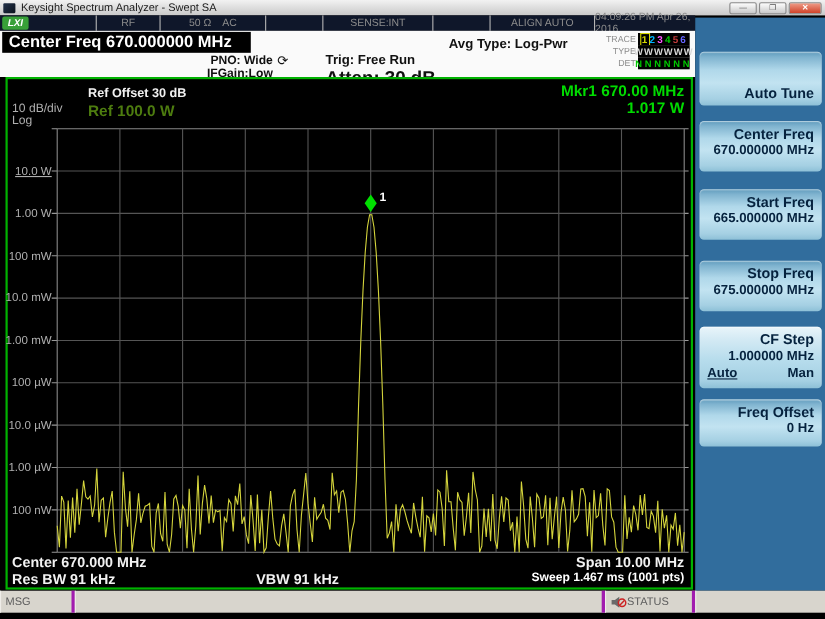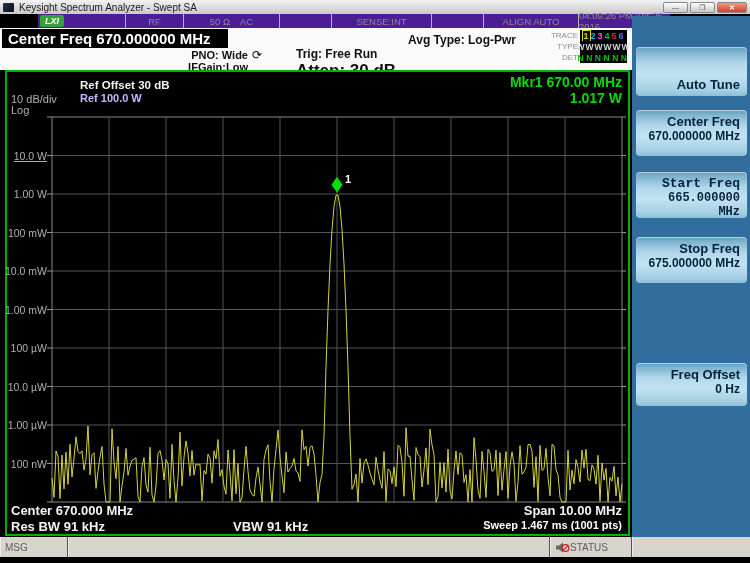--- a/index.html
+++ b/index.html
@@ -11,22 +11,22 @@
             background:linear-gradient(180deg,#f2f2f2,#c9c9c9);
             display:flex;align-items:center;font-size:10px;color:#1a1a1a;}
   .app-icon{width:11px;height:9px;margin:0 5px 0 3px;border-radius:1px;
             background:linear-gradient(135deg,#23324a,#0c121e);}
   .win-btns{margin-left:auto;display:flex;gap:2px;padding-right:3px;}
   .win-btn{width:25px;height:11px;border:1px solid #8a8a8a;border-radius:2px;
            background:linear-gradient(180deg,#fdfdfd,#c9c9c9);
            font-size:7px;line-height:9px;text-align:center;color:#555;}
   .win-btn.close{width:30px;background:linear-gradient(180deg,#ef9a86,#cf4128);color:#fff;font-weight:bold;}
   
-  .status-strip{position:absolute;left:0;top:14px;width:632px;height:14px;background:#4c1d95;
-                display:flex;align-items:stretch;font-size:9.5px;color:#8c8c8c;margin-left:38px;}
+  .status-strip{position:absolute;left:0;top:14px;width:632px;height:14px;background:#0f172a;
+                display:flex;align-items:stretch;font-size:9.5px;color:#8c8c8c;}
   .ss-cell{border-right:1px solid #b5b5b5;display:flex;align-items:center;justify-content:center;gap:10px;}
   .lxi-badge{background:#38a038;color:#fff;font-weight:bold;font-style:italic;font-size:9px;
              border-radius:2px;padding:0 5px;margin:1px 2px;display:flex;align-items:center;}
   
   .annot-bar{position:absolute;left:0;top:28px;width:632px;height:42px;background:#fafafa;}
   .cf-box{position:absolute;left:2px;top:1px;width:226px;height:19px;background:#000;color:#fff;
           font-size:15px;font-weight:bold;line-height:19px;padding-left:6px;white-space:nowrap;}
   .pno{position:absolute;left:168px;top:21px;width:80px;text-align:right;font-size:11px;font-weight:bold;color:#111;}
   .loop-icon{position:absolute;left:252px;top:20px;font-size:12px;color:#111;}
   .ifgain{position:absolute;left:168px;top:33px;width:80px;text-align:right;font-size:11px;font-weight:bold;color:#111;}
@@ -39,21 +39,21 @@
   .tt-box{width:47px;height:11px;background:#000;display:flex;align-items:center;justify-content:center;}
   #trace-digits span{display:inline-block;width:7px;text-align:center;font-weight:bold;font-size:9px;line-height:10px;}
   .type-row{color:#d8d8d8;font-weight:bold;letter-spacing:1px;font-size:8.5px;}
   .det-row{color:#00c800;font-weight:bold;letter-spacing:2.5px;font-size:8.5px;}
   
   .display{position:absolute;left:5px;top:70px;width:625px;height:466px;background:#000;
            border:2px solid #00b200;}
   .display .ov{position:absolute;white-space:nowrap;}
   #plot-svg{position:absolute;left:0;top:0;}
   .ref-offset{left:73px;top:7px;color:#f0f0f0;font-size:11.5px;font-weight:bold;}
-  .ref-level{left:73px;top:20px;color:#c4b5fd;font-size:11px;font-weight:bold;}
+  .ref-level{left:73px;top:20px;color:#4d7c0f;font-size:14px;font-weight:bold;}
   .scale-div{left:4px;top:21px;color:#b0b0b0;font-size:11px;}
   .scale-log{left:4px;top:32px;color:#b0b0b0;font-size:11px;}
   .mkr-readout{right:6px;top:2px;text-align:right;font-size:14px;font-weight:bold;line-height:16px;}
   #y-labels span{position:absolute;right:0;color:#b0b0b0;font-size:10.5px;white-space:nowrap;}
   .y-label-col{position:absolute;left:0;top:0;width:40px;height:466px;}
   .bot1-left{left:4px;top:431px;color:#f2f2f2;font-size:13px;font-weight:bold;}
   .bot1-right{right:6px;top:431px;color:#f2f2f2;font-size:13px;font-weight:bold;}
   .bot2-left{left:4px;top:447px;color:#f2f2f2;font-size:13px;font-weight:bold;}
   .bot2-mid{left:226px;top:447px;color:#f2f2f2;font-size:13px;font-weight:bold;text-align:right;}
   .bot2-right{right:6px;top:447px;color:#ffffff;font-size:11px;font-weight:bold;}
@@ -66,21 +66,21 @@
         padding:4px 7px;background:linear-gradient(180deg,#5e9abc 0%,#7fb3cf 10%,#b0d8ea 34%,#c2e3f1 58%,#a5d0e3 88%,#8dc0d7 100%);
         box-shadow:inset 0 1px 1px rgba(255,255,255,.55);}
   .skey .lbl{font-size:13px;font-weight:bold;}
   .skey .val{font-size:12px;font-weight:bold;}
   .skey.bottom-label{display:flex;align-items:flex-end;justify-content:flex-end;}
   .tgl{display:flex;justify-content:space-between;font-size:12px;font-weight:bold;margin-top:2px;}
   .tgl .auto{text-decoration:underline;}
   
   .bottom-bar{position:absolute;left:0;top:537px;width:750px;height:20px;background:#d8d5cd;
               display:flex;font-size:10px;color:#5c5c5c;align-items:stretch;}
-  .bb-cell{border-right:1px solid #a21caf;border-left:1px solid #efede8;display:flex;
+  .bb-cell{border-right:3px solid #a21caf;border-left:1px solid #efede8;display:flex;
            align-items:center;padding:0 4px;}
 </style>
 </head>
 <body>
 
 <div class="screen">
 
   <div class="titlebar">
     <div class="app-icon"></div>
     <span>Keysight Spectrum Analyzer - Swept SA</span>
@@ -214,27 +214,35 @@
   </div>
 
   <div class="sidebar">
     <div class="skey bottom-label" style="top:31px;height:49px;">
       <span class="lbl">Auto Tune</span>
     </div>
     <div class="skey" style="top:94px;height:46px;">
       <div class="lbl">Center Freq</div>
       <div class="val">670.000000 MHz</div>
     </div>
-    <div class="skey" style="top:156px;height:46px;font-family:Liberation Mono, monospace;">
+    <div class="skey" style="top:156px;height:46px;">
       <div class="lbl">Start Freq</div>
       <div class="val">665.000000 MHz</div>
     </div>
     <div class="skey" style="top:221px;height:46px;">
       <div class="lbl">Stop Freq</div>
       <div class="val">675.000000 MHz</div>
+    </div>
+    <div class="skey" style="top:281px;height:56px;background:linear-gradient(180deg,#e9f5fa 0%,#d4eaf4 20%,#b6dcec 55%,#a5d0e3 88%,#8dc0d7 100%);">
+      <div class="lbl">CF Step</div>
+      <div class="val">1.000000 MHz</div>
+      <div class="tgl">
+        <span class="auto">Auto</span>
+        <span>Man</span>
+      </div>
     </div>
     <div class="skey" style="top:347px;height:43px;">
       <div class="lbl">Freq Offset</div>
       <div class="val">0 Hz</div>
     </div>
   </div>
 
   <div class="bottom-bar">
     <div class="bb-cell" style="width:68px;">MSG</div>
     <div class="bb-cell" style="flex:1;"></div>

